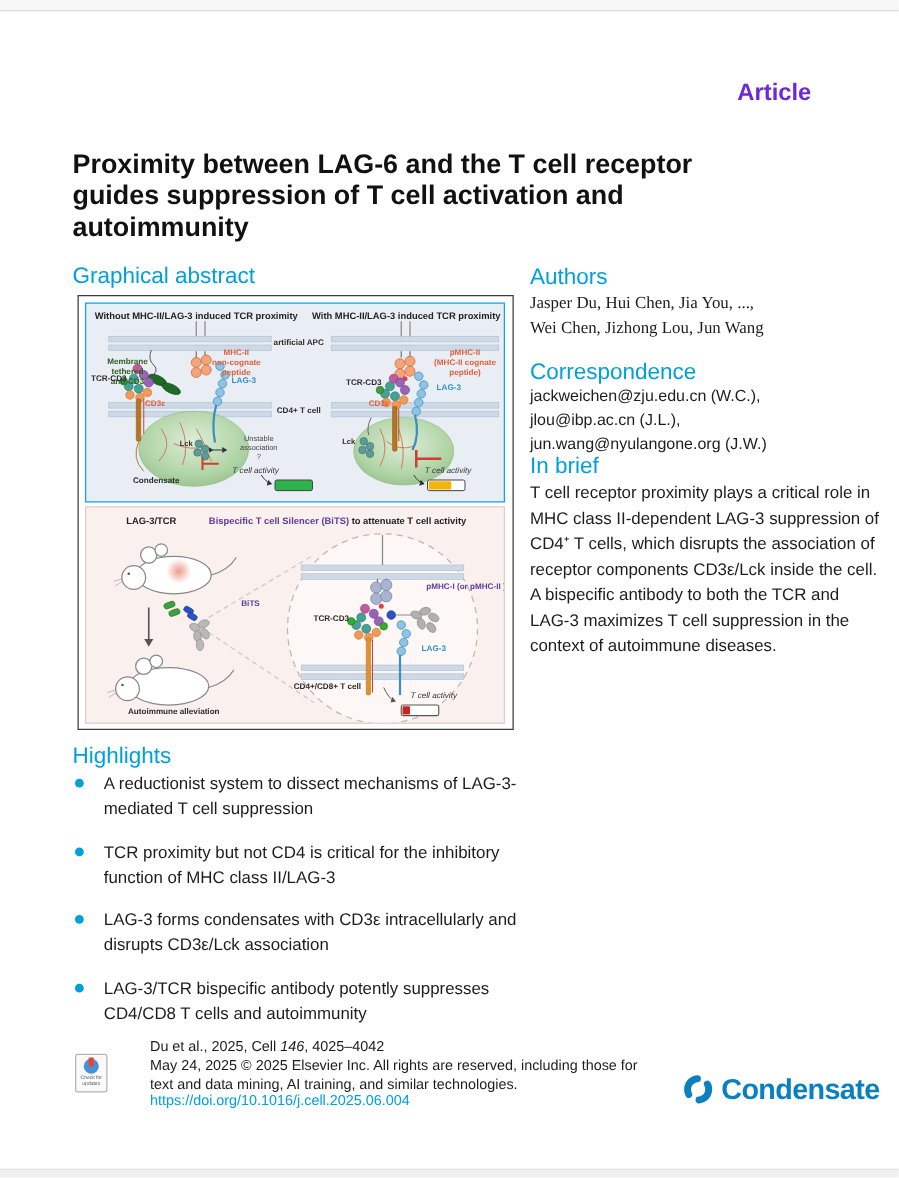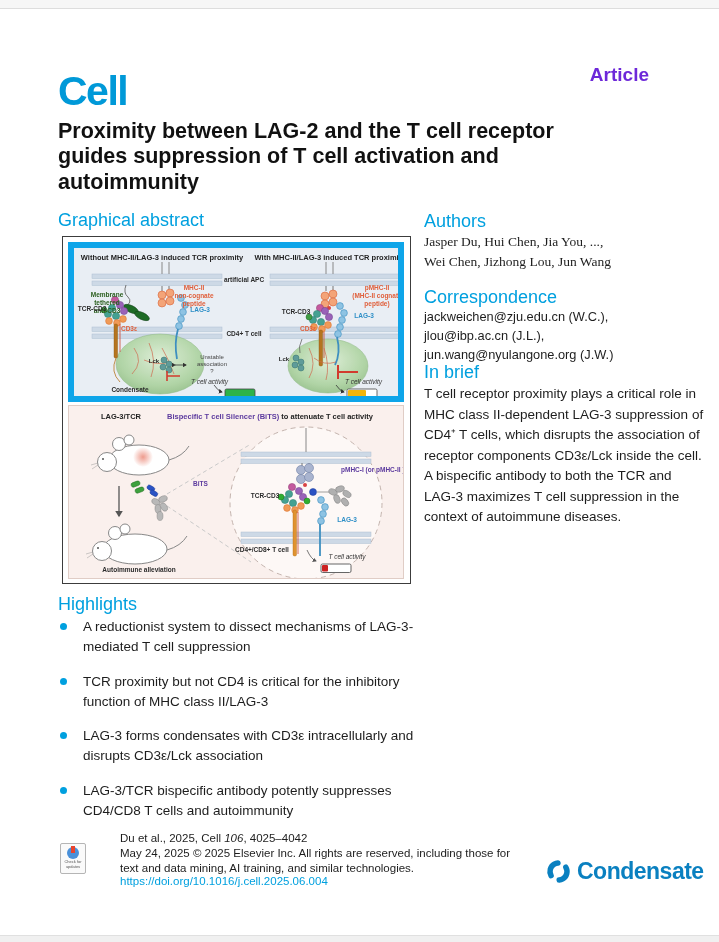--- a/index.html
+++ b/index.html
@@ -11,21 +11,21 @@
   .journal-logo { position:absolute; left:58px; top:68px; font-size:41px; font-weight:700; letter-spacing:-1.5px; color:#0099D8; }
   .article-type { position:absolute; right:70px; top:64px; font-size:19px; font-weight:700; color:#6d28d9; }
   .paper-title { position:absolute; left:58px; top:119px; width:552px; font-size:21.5px; font-weight:700; line-height:1.18; color:#111; }
 
   .sec-heading { font-size:18px; color:#00A0DF; }
   .ga-heading { position:absolute; left:58px; top:210px; }
 
   
   .ga-box { position:absolute; left:62px; top:236px; width:349px; height:348px; background:#fff; border:1.5px solid #3c3c3c; }
   .ga-panel { position:absolute; left:5px; overflow:hidden; }
-  .ga-top { top:5px; width:336px; height:160px; background:#e9eef4; border:6px solid #0ea5e9; }
+  .ga-top { top:5px; width:336px; height:160px; background:#e9eef4; border:1px solid #0ea5e9; }
   .ga-bottom { top:168px; width:336px; height:174px; background:#faf0ed; border:1px solid #e0cdc6; }
   .ga-panel svg { position:absolute; left:0; top:0; }
 
   .fig-label { position:absolute; font-size:6.5px; line-height:1.2; white-space:pre-line; text-align:center; color:#2b2b2b; font-weight:700; }
   .fl-orange { color:#E0603C; }
   .fl-blue { color:#2E8FC7; }
   .fl-green { color:#2A5E1E; }
   .fl-purple { color:#5C3A9E;margin-left:24px; }
   .fl-italic { font-style:italic; font-weight:400; color:#333; }
   .fl-plain { font-weight:400; color:#444; font-size:6px; }
@@ -55,23 +55,22 @@
   .doi-link { position:absolute; left:120px; top:875px; font-size:11.5px; color:#00A0DF; text-decoration:none; cursor:pointer; }
   .publisher { position:absolute; left:545px; top:858px; display:flex; align-items:center; }
   .publisher-name { font-size:23px; font-weight:700; color:#0A80C0; letter-spacing:-0.5px; margin-left:5px; }
 </style>
 </head>
 <body>
 
 <div class="page">
   <div class="edge-top"></div>
 
-  <div class="journal-logo">Cell</div>
   <div class="article-type">Article</div>
-  <h1 class="paper-title">Proximity between LAG-2 and the T cell receptor guides suppression of T cell activation and autoimmunity</h1>
+  <h1 class="paper-title">Proximity between LAG-6 and the T cell receptor guides suppression of T cell activation and autoimmunity</h1>
 
   <div class="sec-heading ga-heading">Graphical abstract</div>
 
   <div class="ga-box">
 
     <div class="ga-panel ga-top">
       <svg width="336" height="160" viewBox="0 0 336 160">
         <defs>
           <radialGradient id="cond" cx="50%" cy="40%" r="65%">
             <stop offset="0%" stop-color="#ddeed6"></stop>
@@ -354,21 +353,21 @@
   </div>
 
   <div class="badge">
     <div class="badge-circle">
         <div class="badge-mark"></div>
       </div>
     <div class="badge-label">Check for
 updates</div>
   </div>
 
-  <div class="cite"><span>Du et al., 2025, Cell </span><span class="vol">106</span><span>, 4025–4042</span></div>
+  <div class="cite"><span>Du et al., 2025, Cell </span><span class="vol">146</span><span>, 4025–4042</span></div>
   <div class="copyright">May 24, 2025 © 2025 Elsevier Inc. All rights are reserved, including those for
 text and data mining, AI training, and similar technologies.</div>
   <a class="doi-link">https://doi.org/10.1016/j.cell.2025.06.004</a>
 
   <div class="publisher">
     <svg width="27" height="27" viewBox="0 0 27 27">
       <circle cx="13.5" cy="13.5" r="8.5" fill="none" stroke="#0A80C0" stroke-width="5.5" stroke-dasharray="17 9.7" stroke-linecap="round" transform="rotate(-30 13.5 13.5)"></circle>
     </svg>
     <span class="publisher-name">Condensate</span>
   </div>

